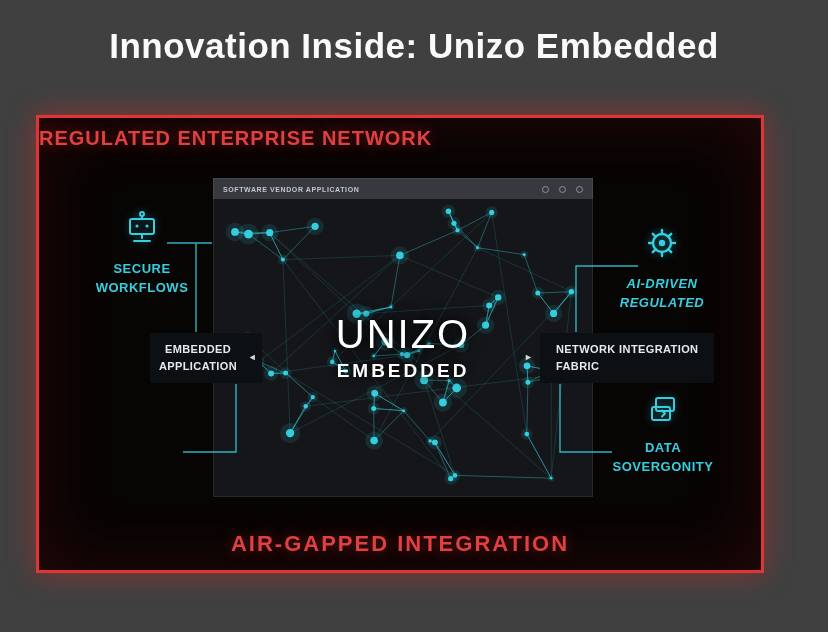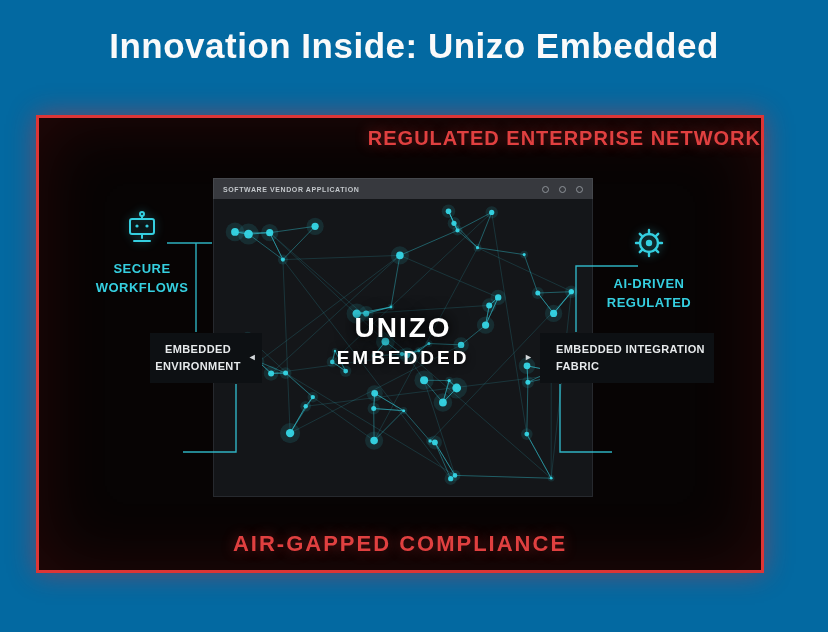--- a/index.html
+++ b/index.html
@@ -1,32 +1,32 @@
 <!DOCTYPE html>
 <html style="--cyan: #35cfe0; --red: #e04040;"><head>
 <meta charset="utf-8">
 <style>
   :root { --cyan:#35cfe0; --red:#e04040; }
   * { margin:0; padding:0; box-sizing:border-box; }
   html,body { background:#000; }
   body { width:828px; height:632px; overflow:hidden; font-family:"Liberation Sans", sans-serif; }
-  .stage { position:relative; width:828px; height:632px; background:#0369a1; }
+  .stage { position:relative; width:828px; height:632px; background:#404040; }
 
   .main-title {
     position:absolute; top:26px; left:0; right:0; text-align:center;
     color:#fafafa; font-size:35px; font-weight:700; letter-spacing:.5px;
   }
 
   .red-frame {
     position:absolute; left:36px; top:115px; width:728px; height:458px;
     border:3px solid #de3535; background:#070404;
     box-shadow:0 0 26px rgba(230,40,40,.45), inset 0 0 70px rgba(200,30,30,.16);
   }
   .frame-top-label {
-    position:absolute; top:9px; left:0; width:100%; text-align:right;
+    position:absolute; top:9px; left:0; width:100%; text-align:left;
     color:var(--red); font-size:20px; font-weight:700; letter-spacing:1px;
     text-shadow:0 0 14px rgba(230,60,60,.45);
   }
   .frame-bottom-label {
     position:absolute; bottom:13px; left:0; width:100%; text-align:center;
     color:var(--red); font-size:22px; font-weight:700; letter-spacing:2px;
     text-shadow:0 0 14px rgba(230,60,60,.45);
   }
 
   .connectors { position:absolute; left:0; top:0; z-index:2; color:var(--cyan); pointer-events:none; }
@@ -41,54 +41,54 @@
   .window-dots { margin-left:auto; display:flex; gap:10px; align-items:center; }
   .dot { width:7px; height:7px; border:1.3px solid #8d9298; border-radius:50%; }
 
   .app-body {
     position:absolute; left:213px; top:199px; width:380px; height:298px;
     background:#141619; border:1px solid #26292e; border-top:none; overflow:hidden; z-index:1;
   }
   .app-body svg { position:absolute; left:0; top:0; }
 
   .center-text { position:absolute; left:213px; top:312px; width:380px; text-align:center; z-index:3; color:#fff; }
-  .center-line1 { font-size:28px; font-weight:700; letter-spacing:2px;
+  .center-line1 { font-size:40px; font-weight:400; letter-spacing:2px;
     text-shadow:0 0 10px rgba(0,0,0,.9), 0 0 20px rgba(0,0,0,.8); }
   .center-line2 { font-size:19px; font-weight:700; letter-spacing:3px; margin-top:3px;
     text-shadow:0 0 10px rgba(0,0,0,.9); }
 
   .callout { position:absolute; width:110px; text-align:center; z-index:3; }
   .callout .icon { display:inline-block; color:var(--cyan); }
   .callout .icon svg { filter:drop-shadow(0 0 5px rgba(53,207,224,.45)); display:block; }
   .callout .label { margin-top:9px; color:var(--cyan); font-size:13px; font-weight:700;
     letter-spacing:.5px; line-height:1.45; }
   .co-secure { left:87px; top:209px; }
   .co-compliance { left:78px; top:399px; }
-  .co-ai { left:594px; top:224px; }
+  .co-ai { left:607px; top:224px;font-style:italic; }
   .co-data { left:608px; top:392px; }
 
   .tag { position:absolute; background:#0d1013; z-index:4; display:flex; flex-direction:column;
     justify-content:center; color:#e7eaec; font-size:11px; font-weight:700; letter-spacing:.4px;
     line-height:1.55; }
   .tag-left { left:150px; top:333px; width:112px; height:50px; text-align:center; padding-right:16px; }
   .tag-right { left:540px; top:333px; width:174px; height:50px; text-align:left; padding-left:16px; }
   .tag .arrow { position:absolute; top:50%; transform:translateY(-50%); color:#d3d7da; font-size:9px; }
   .tag-left .arrow { right:5px; }
   .tag-right .arrow { left:-16px; }
 </style>
 </head>
 <body>
 
 <div class="stage">
 
   <div class="main-title">Innovation Inside: Unizo Embedded</div>
 
   <div class="red-frame">
     <div class="frame-top-label">REGULATED ENTERPRISE NETWORK</div>
-    <div class="frame-bottom-label">AIR-GAPPED COMPLIANCE</div>
+    <div class="frame-bottom-label">AIR-GAPPED INTEGRATION</div>
   </div>
 
   <svg class="connectors" width="828" height="632" viewBox="0 0 828 632">
     <path d="M167 243 H212 M196 243 V332"></path>
     <path d="M183 452 H236 V384"></path>
     <path d="M638 266 H576 V332"></path>
     <path d="M612 452 H560 V384"></path>
   </svg>
 
   <div class="app-titlebar">
@@ -403,26 +403,39 @@
         <line x1="9.8" y1="28.2" x2="12.6" y2="25.4"></line>
         <line x1="25.4" y1="12.6" x2="28.2" y2="9.8"></line>
       </svg>
     </span>
     <div class="label">
       <div>AI-DRIVEN</div>
       <div>REGULATED</div>
     </div>
   </div>
 
+  <div class="callout co-data">
+    <span class="icon">
+      <svg width="34" height="34" viewBox="0 0 34 34" fill="none" stroke="currentColor" stroke-width="2" stroke-linecap="round" stroke-linejoin="round">
+        <rect x="10" y="6" width="18" height="13" rx="2"></rect>
+        <rect x="6" y="15" width="18" height="13" rx="2"></rect>
+        <polyline points="16,18.5 19,21.5 16,24.5"></polyline>
+      </svg>
+    </span>
+    <div class="label">
+      <div>DATA</div>
+      <div>SOVERGONITY</div>
+    </div>
+  </div>
 
   <div class="tag tag-left">
     <div>EMBEDDED</div>
-    <div>ENVIRONMENT</div>
+    <div>APPLICATION</div>
     <span class="arrow">◄</span>
   </div>
 
   <div class="tag tag-right">
-    <div>EMBEDDED INTEGRATION</div>
+    <div>NETWORK INTEGRATION</div>
     <div>FABRIC</div>
     <span class="arrow">►</span>
   </div>
 
 </div>
 
 </body></html>

